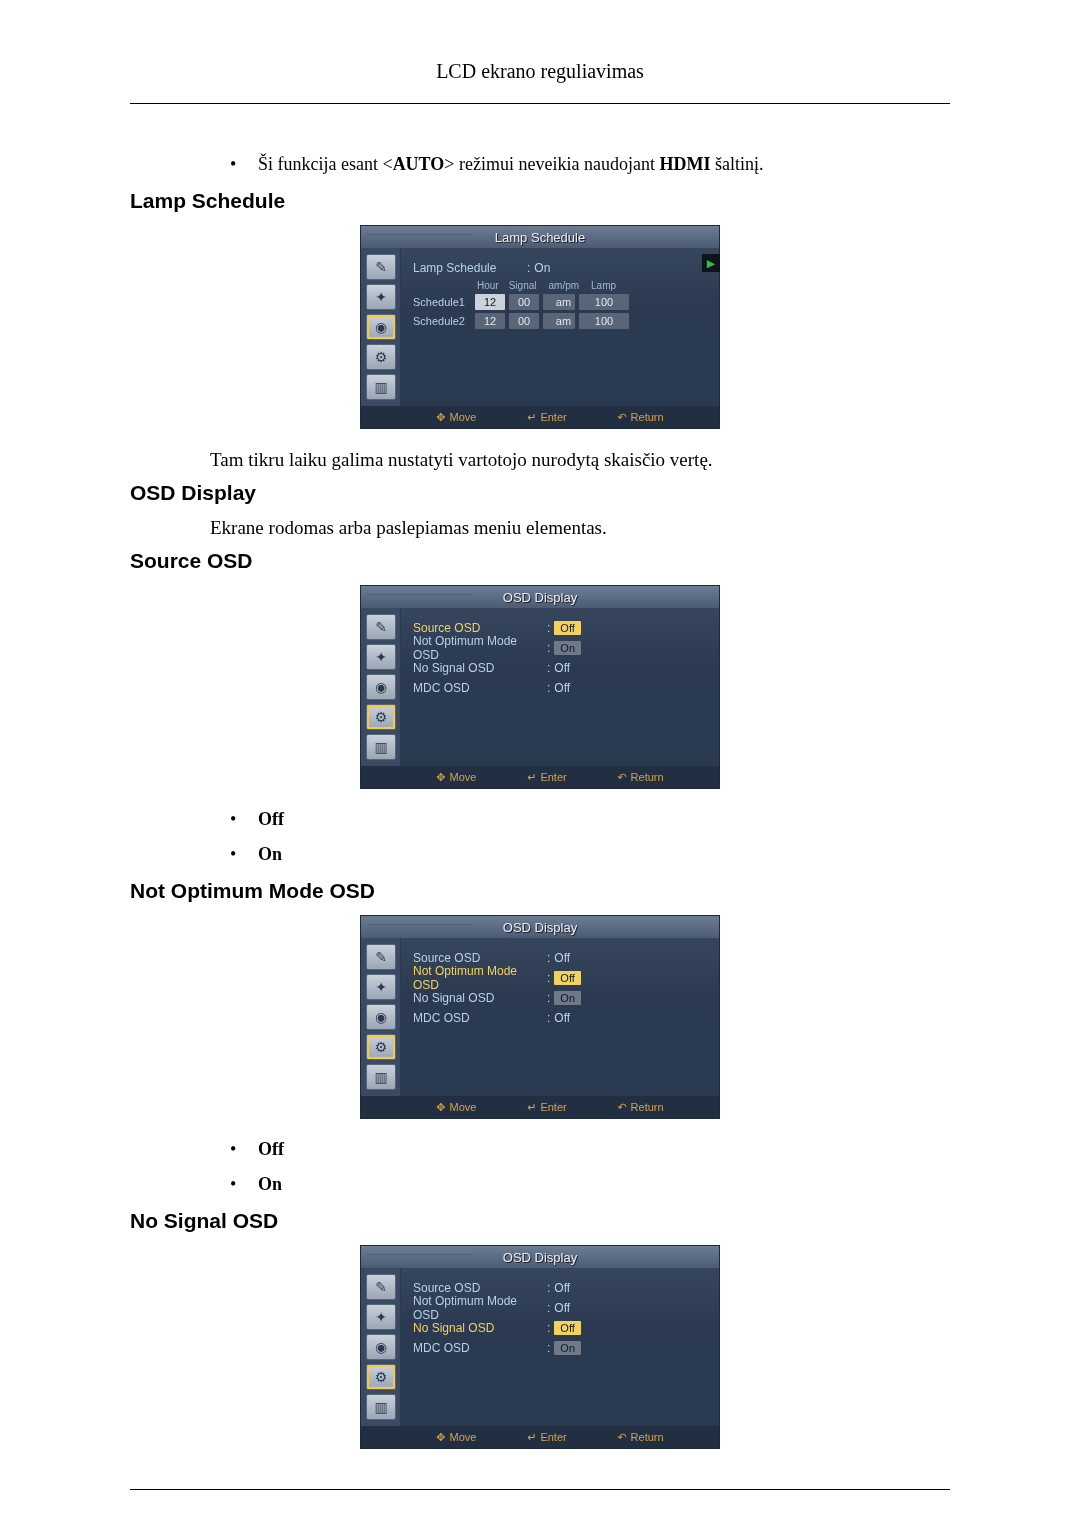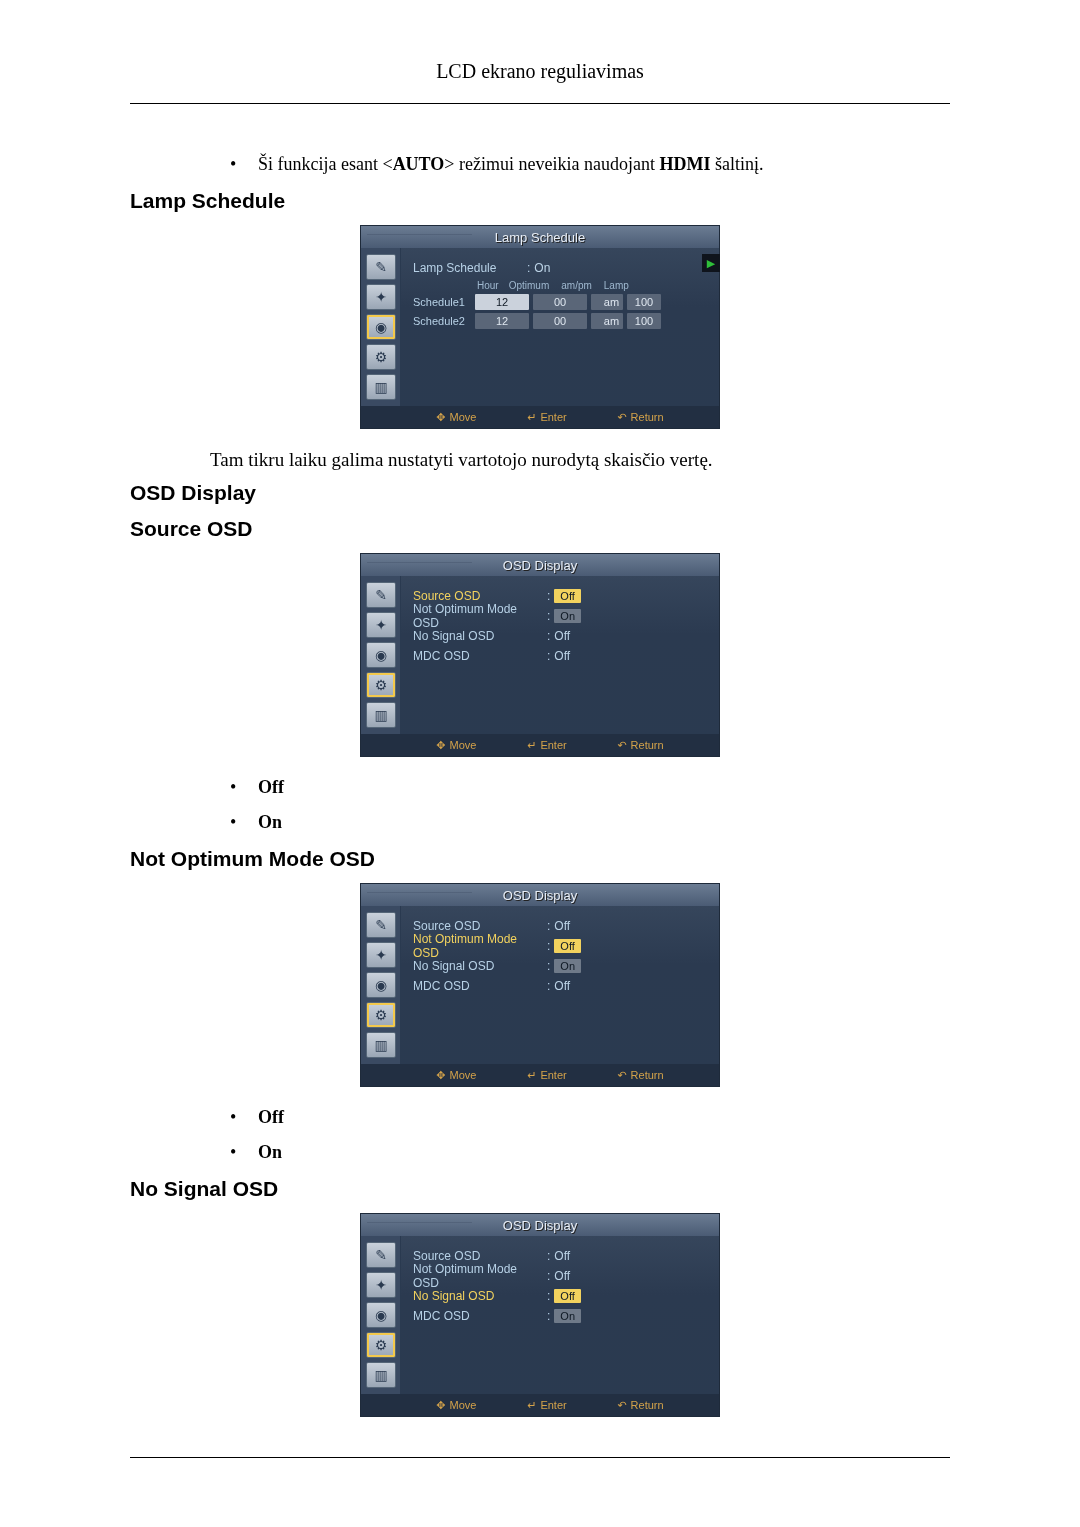--- a/index.html
+++ b/index.html
@@ -150,28 +150,28 @@
     display: flex;
     align-items: center;
     gap: 4px;
     font-size: 11px;
     margin-top: 3px;
   }
   .lamp-row .slabel { width: 58px; color: #b7d1e6; }
   .lamp-row .cell {
     background: #5a6678;
     color: #dfe7f0;
-    width: 54px;
+    width: 30px;
     text-align: center;
     line-height: 16px;
     border-radius: 1px;
     font-size: 11px;
   }
   .lamp-row .cell.ampm { width: 32px; padding-left: 9px; }
-  .lamp-row .cell.lamp { width: 34px; }
+  .lamp-row .cell.lamp { width: 50px; }
   .lamp-row .cell.hl { background: #cbd2dc; color: #0e1823; }
   .osd-footer {
     height: 22px;
     background: #222f42;
     display: flex;
     align-items: center;
     justify-content: space-around;
     font-size: 11px;
     color: #d3a24a;
     padding: 0 30px 0 50px;
@@ -211,21 +211,21 @@
         </div>
         <div class="osd-main">
           <div class="osd-right-arrow">▶</div>
           <div class="osd-row">
             <span class="lbl" style="width:110px">Lamp Schedule</span>
             <span>: </span>
             <span class="val">On</span>
           </div>
           <div class="lamp-head">
             <span>Hour</span>
-            <span>Optimum</span>
+            <span>Signal</span>
             <span>am/pm</span>
             <span>Lamp</span>
           </div>
           <div class="lamp-row">
             <span class="slabel">Schedule1</span>
             <span class="cell hl">12</span>
             <span class="cell">00</span>
             <span class="cell ampm">am</span>
             <span class="cell lamp">100</span>
           </div>
@@ -251,20 +251,21 @@
             <span class="glyph">↶</span>
             <span>Return</span>
           </div>
       </div>
     </div>
   </div>
 
   <div class="body-text">Tam tikru laiku galima nustatyti vartotojo nurodytą skaisčio vertę.</div>
 
   <h2 class="section">OSD Display</h2>
+  <div class="body-text">Ekrane rodomas arba paslepiamas meniu elementas.</div>
 
   <h2 class="section">Source OSD</h2>
   <div class="screenshot-wrap">
     <div class="osd">
       <div class="osd-titlebar">OSD Display</div>
       <div class="osd-body">
         <div class="osd-side">
           <div class="ico">✎</div>
           <div class="ico">✦</div>
           <div class="ico">◉</div>

